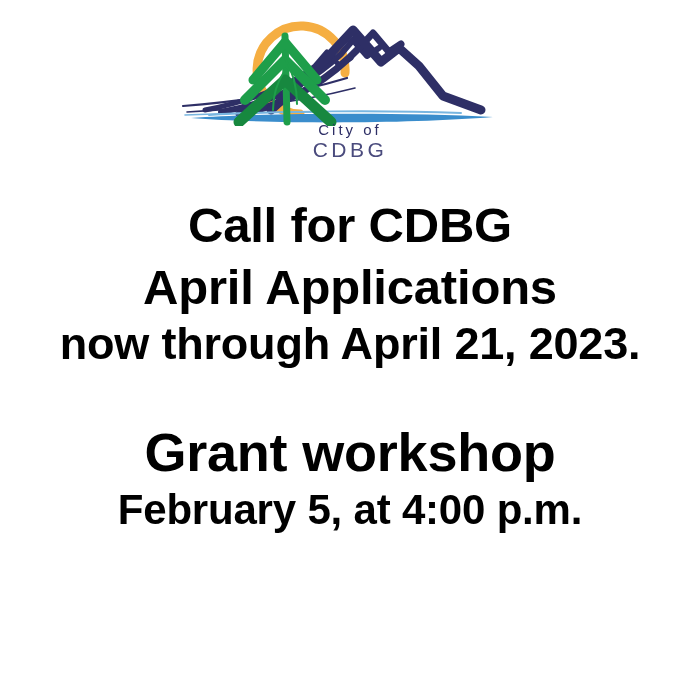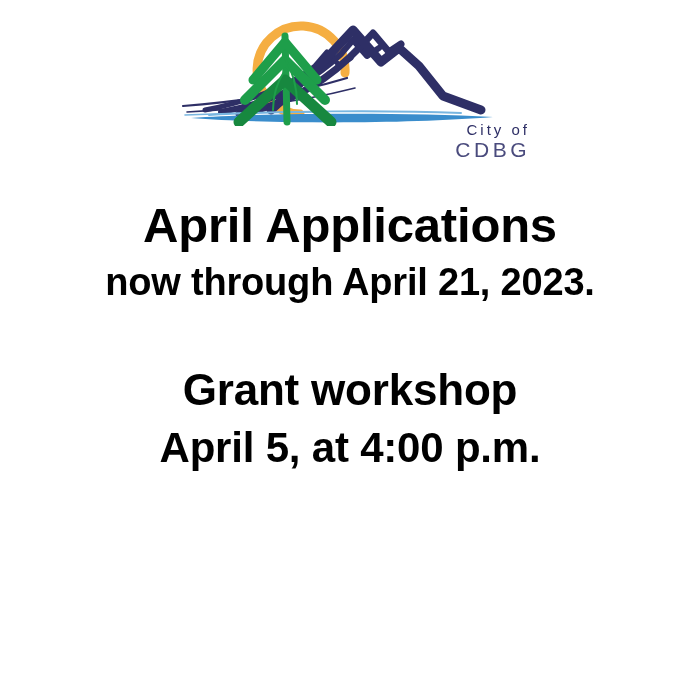--- a/index.html
+++ b/index.html
@@ -35,21 +35,21 @@
   }
   .logo-mark {
     width: 350px;
     height: 108px;
     display: block;
   }
   .logo-wordmark {
     position: relative;
     width: 100%;
     margin-top: -4px;
-    text-align: right;
+    text-align: center;
     line-height: 1;
   }
   .wm-city {
     display: block;
     font-size: 15px;
     letter-spacing: 3px;
     color: #2e2f66;
     font-weight: 400;
     margin-bottom: 1px;
   }
@@ -79,23 +79,23 @@
   }
   .line {
     display: block;
     color: #000000;
     font-weight: bold;
     letter-spacing: -0.2px;
     white-space: nowrap;
   }
   .line-1 { font-size: 49px; line-height: 62px; }
   .line-2 { font-size: 49px; line-height: 62px; }
-  .line-3 { font-size: 38px; line-height: 52px; }
+  .line-3 { font-size: 45px; line-height: 52px; }
   .spacer { height: 52px; }
-  .line-4 { font-size: 44px; line-height: 60px; }
+  .line-4 { font-size: 54px; line-height: 60px; }
   .line-5 { font-size: 42px; line-height: 56px; }
 </style>
 </head>
 <body>
 
 <div class="poster">
 
   <div class="logo-block">
 
     <svg class="logo-mark" viewBox="0 0 350 108" xmlns="http://www.w3.org/2000/svg">
@@ -141,20 +141,21 @@
       </g>
     </svg>
 
     <div class="logo-wordmark">
       <span class="wm-city">City of</span>
       <span class="wm-state">CDBG</span>
     </div>
   </div>
 
   <div class="text-block">
+    <span class="line line-1">Call for CDBG</span>
     <span class="line line-2">April Applications</span>
     <span class="line line-3">now through April 21, 2023.</span>
     <div class="spacer"></div>
     <span class="line line-4">Grant workshop</span>
-    <span class="line line-5">April 5, at 4:00 p.m.</span>
+    <span class="line line-5">February 5, at 4:00 p.m.</span>
   </div>
 
 </div>
 
 </body></html>

